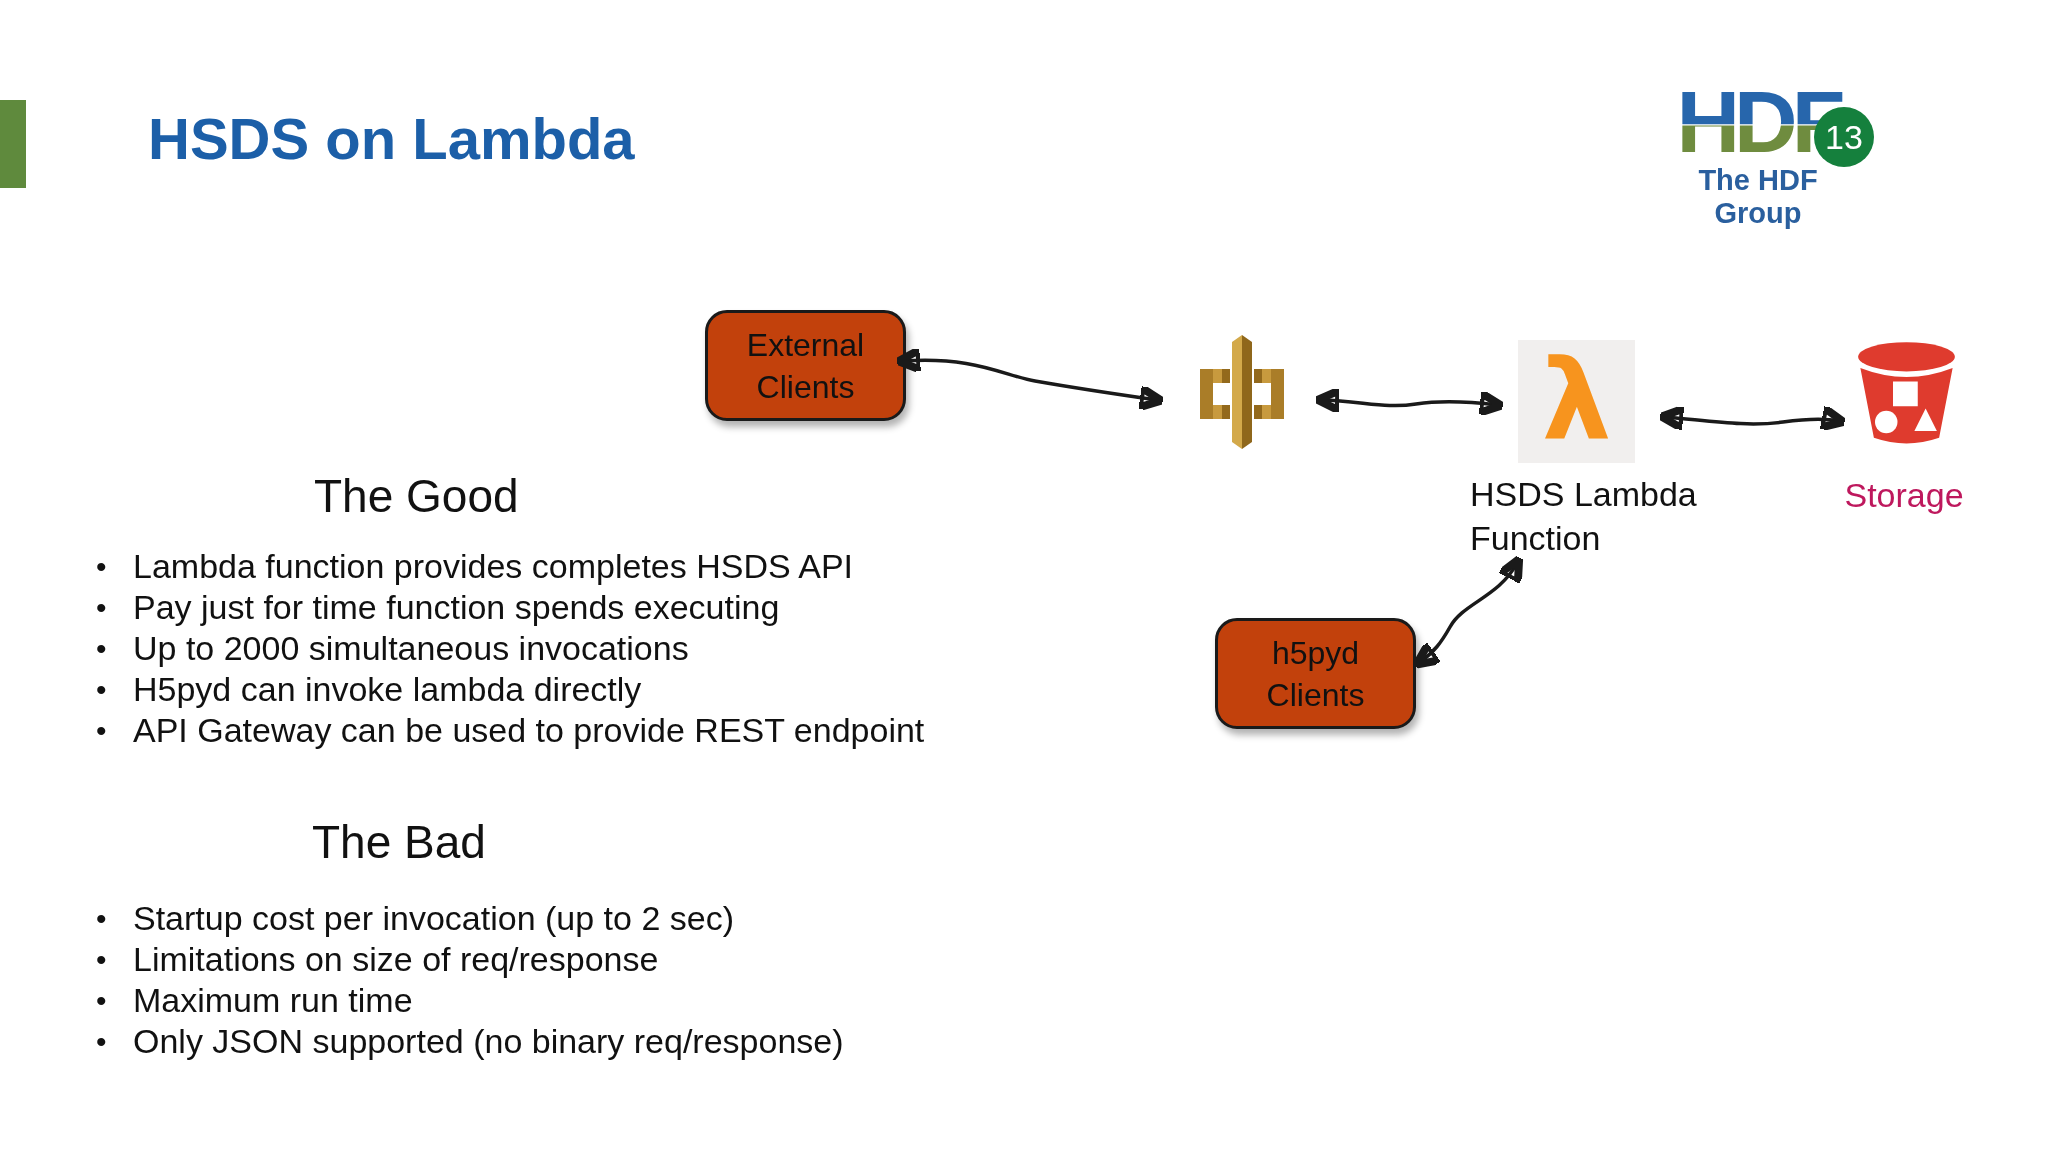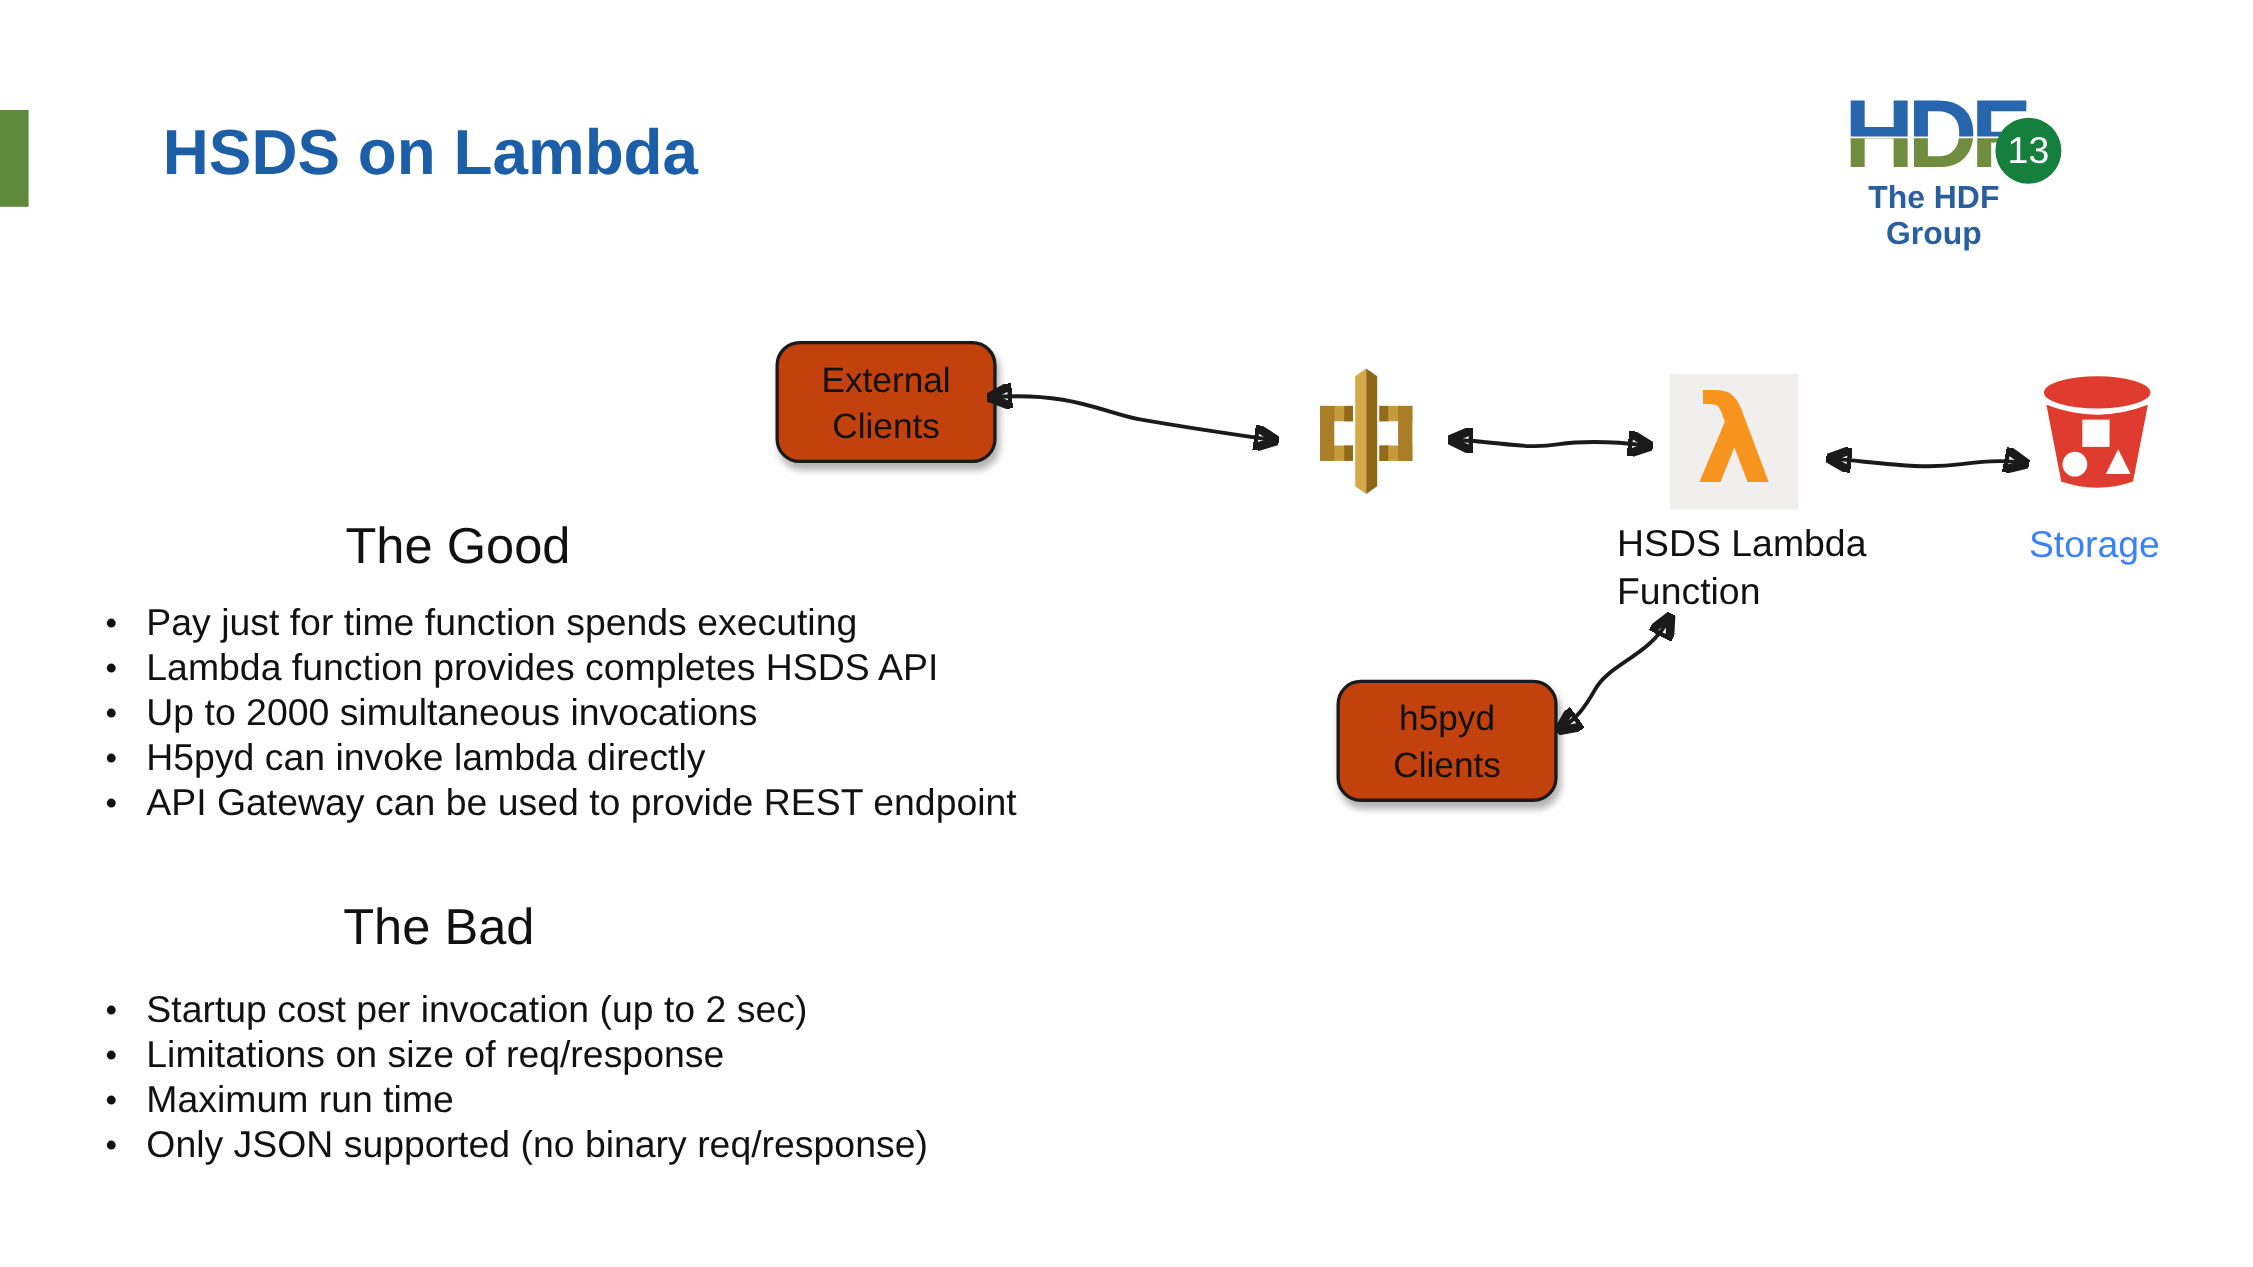--- a/index.html
+++ b/index.html
@@ -50,21 +50,21 @@
   
   .lambda-icon{position:absolute; left:1518px; top:340px; width:117px; height:123px; background:#f1efee;
                display:flex; align-items:center; justify-content:center;}
   .lambda-glyph{font-family:"DejaVu Sans", sans-serif; font-size:110px; line-height:110px;
                 font-weight:bold; color:#f7941e; margin-top:-4px;}
   .lambda-label{position:absolute; left:1470px; top:472px; font-size:34px; line-height:44px; color:#111;}
 
   
   .bucket-icon{position:absolute; left:1850px; top:341px; width:113px; height:108px;}
   .storage-label{position:absolute; left:1838px; top:476px; width:132px; text-align:center;
-                 font-size:34px; color:#3b82f6;}
+                 font-size:34px; color:#be185d;}
 
   
   .section-heading{position:absolute; margin:0; font-weight:normal; font-size:46px; line-height:1.05; color:#111;}
   .good-heading{left:314px; top:472px;}
   .bad-heading{left:312px; top:818px;}
   .bullets{position:absolute; margin:0; padding:0; list-style:none; font-size:34px; line-height:41px; color:#111;}
   .bullets li{position:relative; padding-left:37px; white-space:nowrap;}
   .bullets li::before{content:"\2022"; position:absolute; left:0; top:0; font-size:30px;}
   .good-list{left:96px; top:546px;}
   .bad-list{left:96px; top:898px;}
@@ -146,22 +146,22 @@
       </marker>
     </defs>
     <path marker-start="url(#ah)" marker-end="url(#ah)" d="M 903,361 C 975,356 1005,376 1035,381 C 1075,388 1115,394 1157,400"></path>
     <path marker-start="url(#ah)" marker-end="url(#ah)" d="M 1322,400 C 1362,401 1386,409 1416,404 C 1444,400 1472,402 1497,405"></path>
     <path marker-start="url(#ah)" marker-end="url(#ah)" d="M 1666,417 C 1712,421 1747,427 1783,422 C 1805,419 1824,418 1839,421"></path>
     <path marker-start="url(#ah)" marker-end="url(#ah)" d="M 1517,563 C 1499,597 1463,603 1450,627 C 1441,643 1434,652 1420,662"></path>
   </svg>
 
   <h2 class="section-heading good-heading">The Good</h2>
   <ul class="bullets good-list">
+    <li>Lambda function provides completes HSDS API</li>
     <li>Pay just for time function spends executing</li>
-    <li>Lambda function provides completes HSDS API</li>
     <li>Up to 2000 simultaneous invocations</li>
     <li>H5pyd can invoke lambda directly</li>
     <li>API Gateway can be used to provide REST endpoint</li>
   </ul>
 
   <h2 class="section-heading bad-heading">The Bad</h2>
   <ul class="bullets bad-list">
     <li>Startup cost per invocation (up to 2 sec)</li>
     <li>Limitations on size of req/response</li>
     <li>Maximum run time</li>

